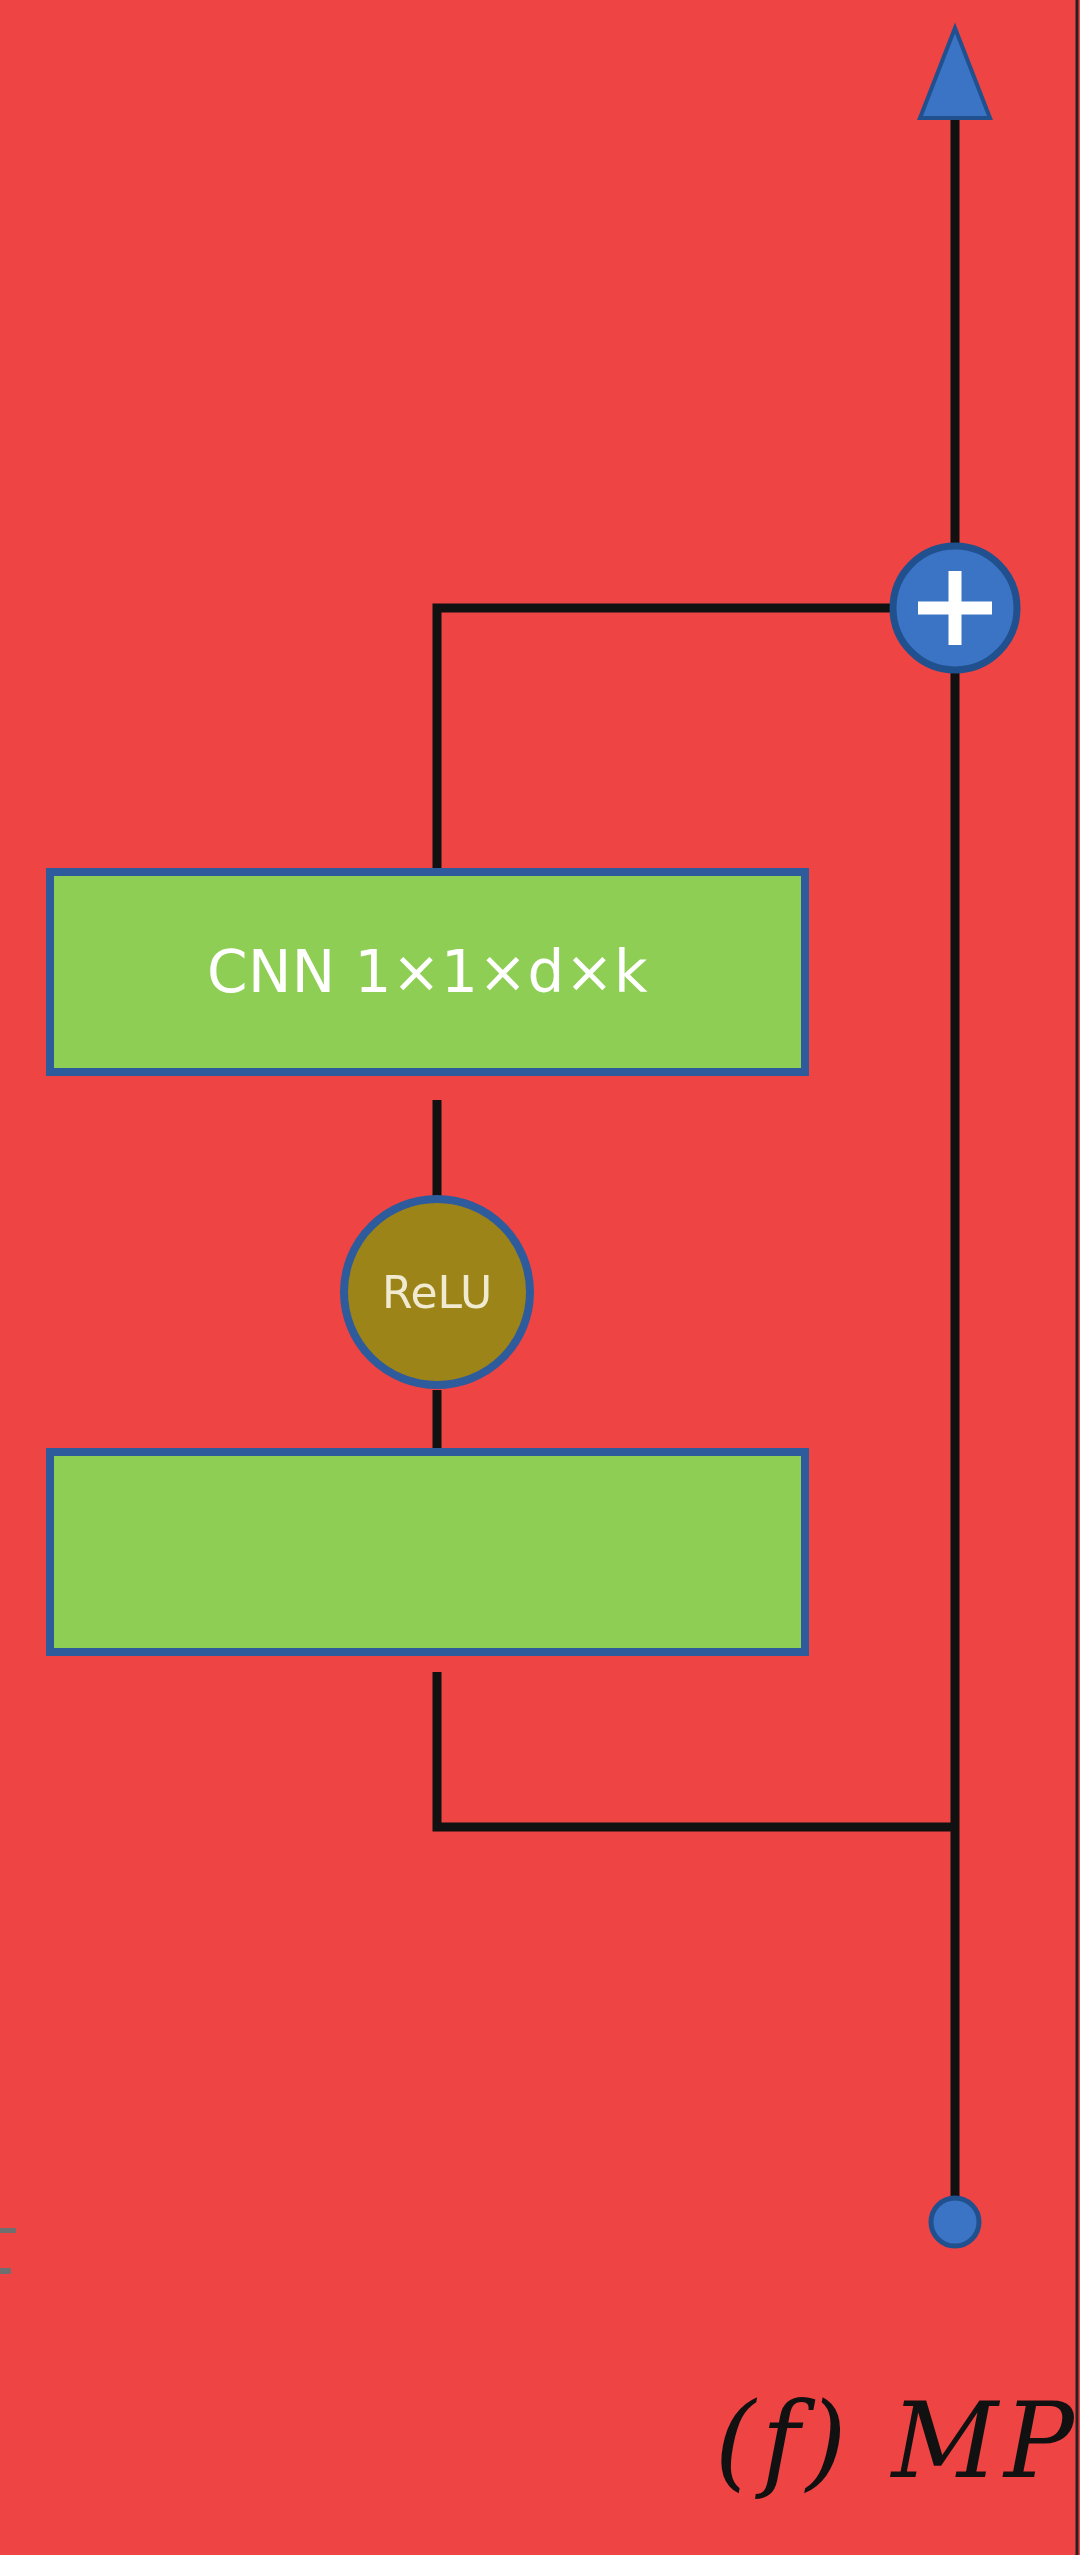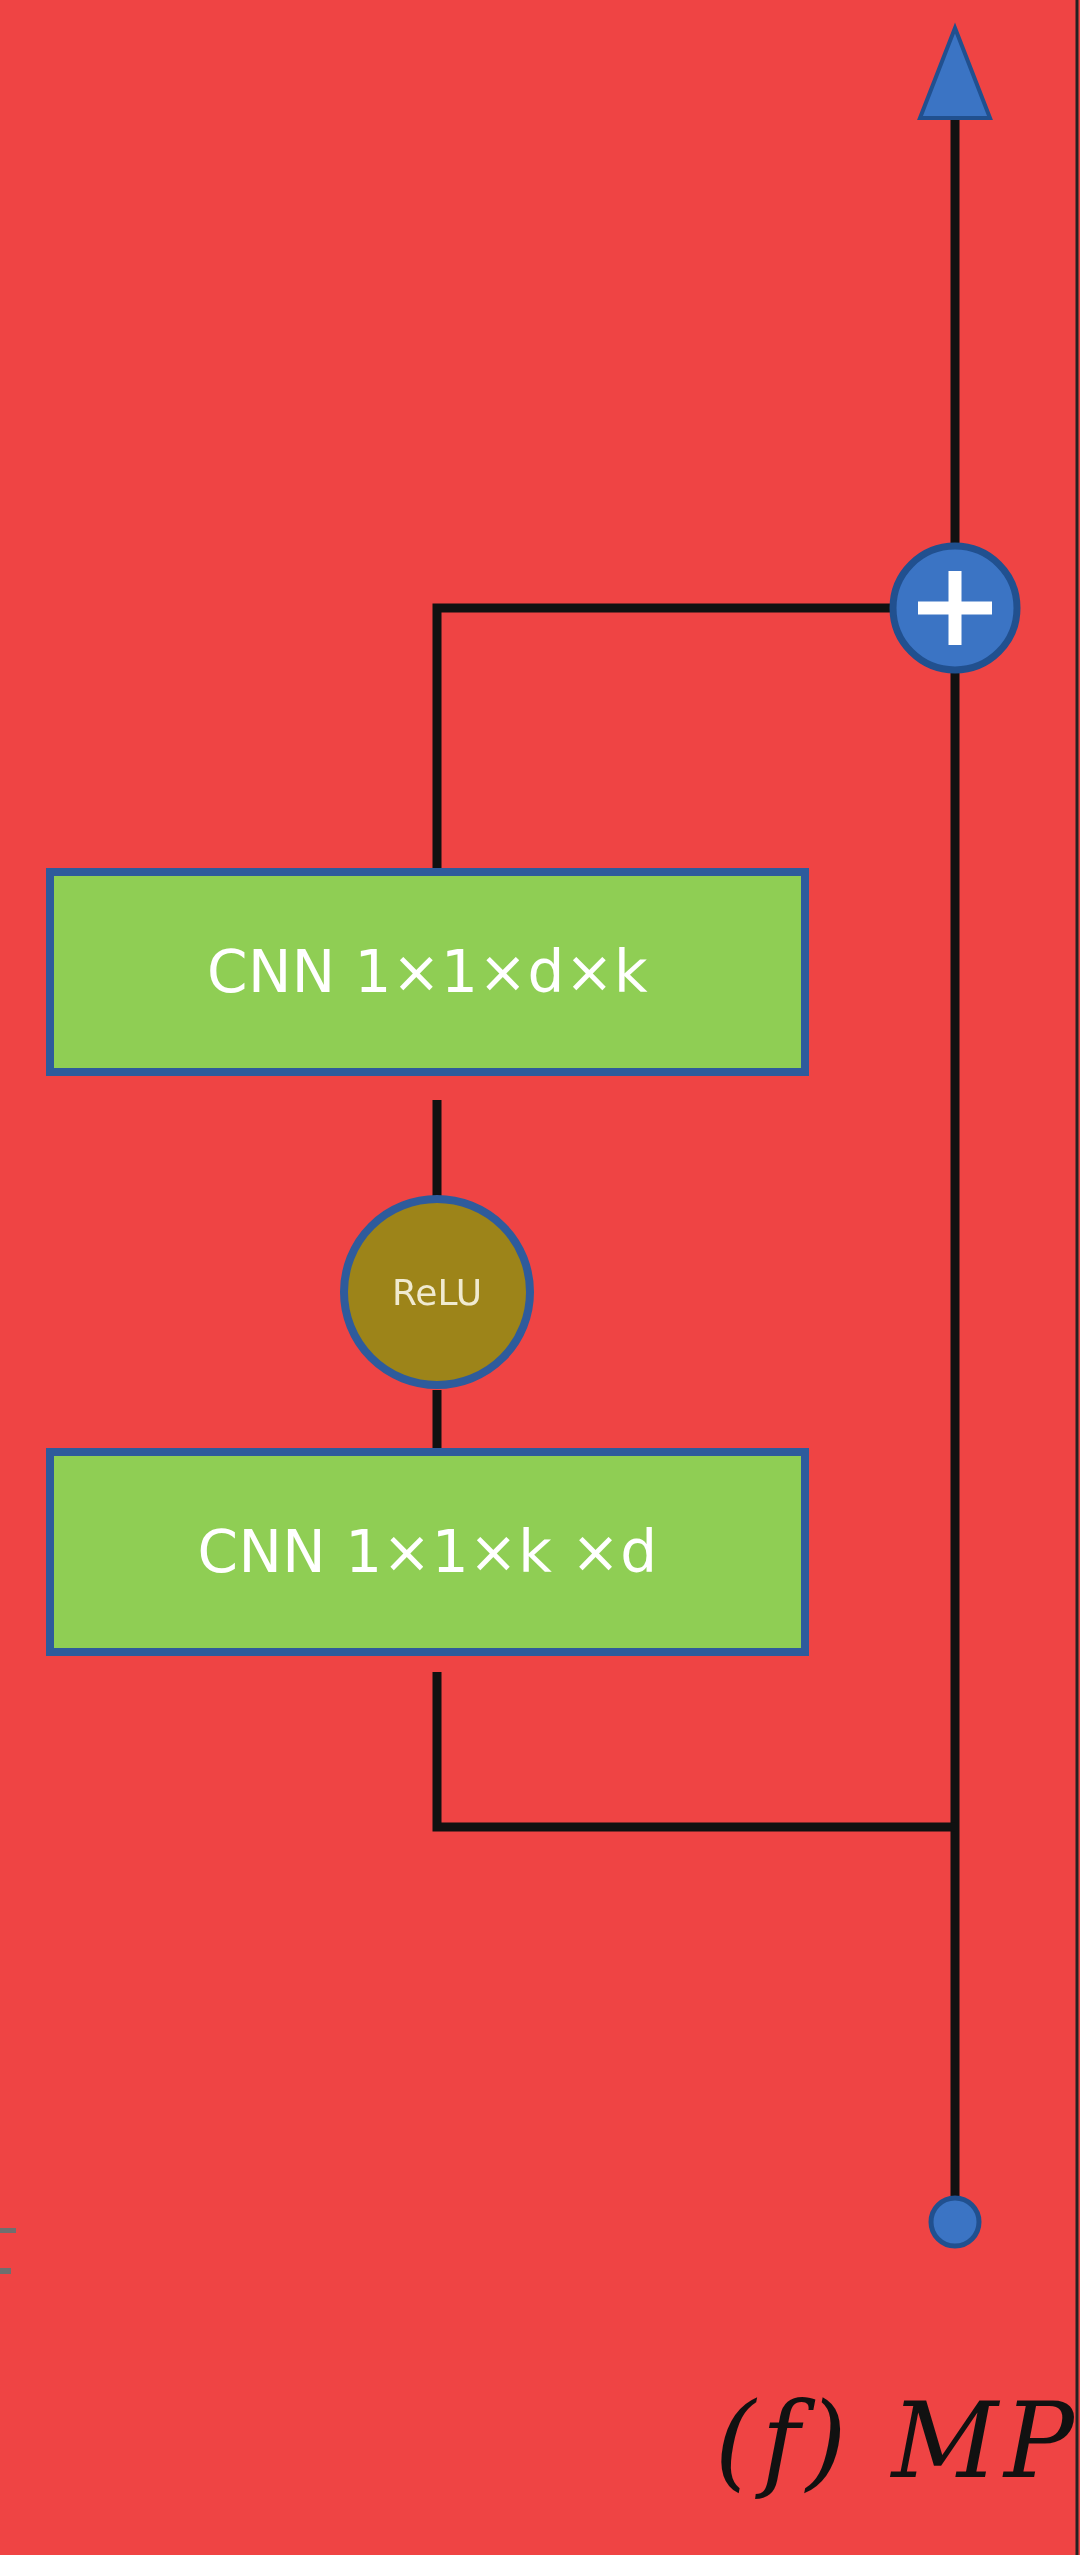--- a/index.html
+++ b/index.html
@@ -34,21 +34,21 @@
     white-space: pre;
   }
   .cnn-label {
     font-family: "DejaVu Sans", sans-serif;
     font-size: 58px;
     color: #ffffff;
     letter-spacing: 0.5px;
   }
   .relu-label {
     font-family: "DejaVu Sans", sans-serif;
-    font-size: 36px;
+    font-size: 44px;
     color: #f0ead0;
   }
   .caption {
     position: absolute;
     left: 0;
     top: 2380px;
     width: 1080px;
     text-align: right;
     font-family: "DejaVu Serif", serif;
     font-style: italic;
@@ -93,20 +93,19 @@
     <circle cx="955" cy="608" r="62" fill="#3b74c4" stroke="#21508f" stroke-width="7"></circle>
 
     <line x1="918" y1="608" x2="992" y2="608" stroke="#ffffff" stroke-width="13" stroke-linecap="butt"></line>
     <line x1="955" y1="571" x2="955" y2="645" stroke="#ffffff" stroke-width="13" stroke-linecap="butt"></line>
   </svg>
 
   <div class="node-label cnn-label" style="left:50px; top:872px; width:755px; height:200px;">CNN 1×1×d×k</div>
 
   <div class="node-label relu-label" style="left:344px; top:1199px; width:186px; height:186px;">ReLU</div>
 
-  <div class="node-label cnn-label" style="left:50px; top:1452px; width:755px; height:200px;">CNN 1×1×k ×d</div>
 
   <div class="edge-artifact" style="left:0px; top:2228px; width:16px; height:5px;"></div>
   <div class="edge-artifact" style="left:0px; top:2268px; width:11px; height:6px;"></div>
 
   <div class="caption">(f) MP</div>
 
 </div>
 
 </body></html>

